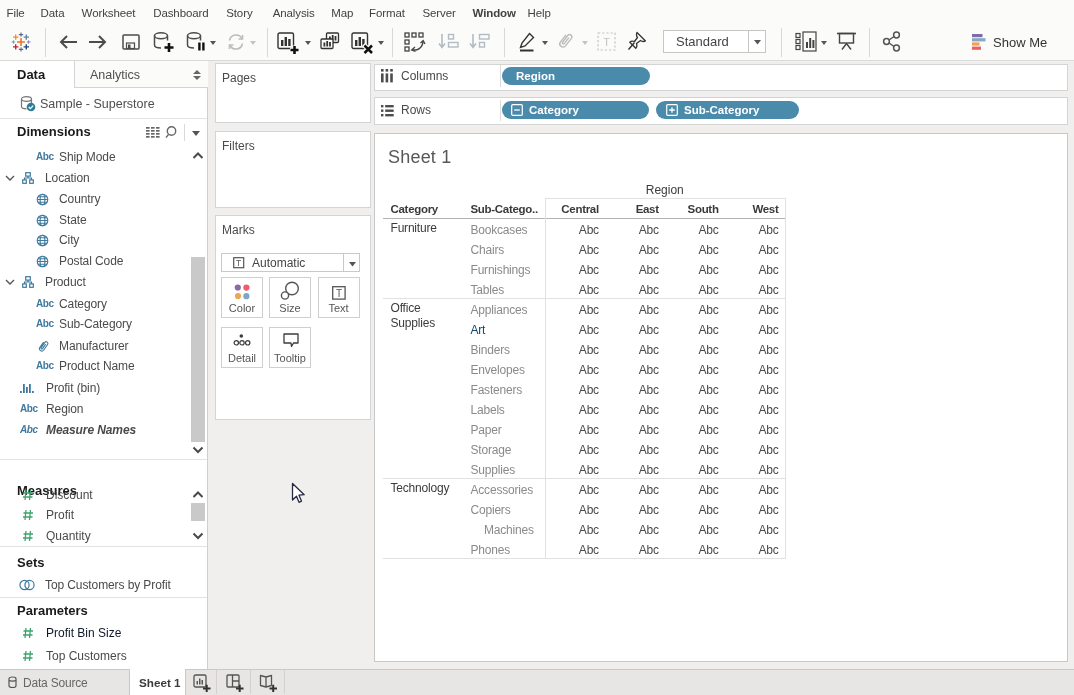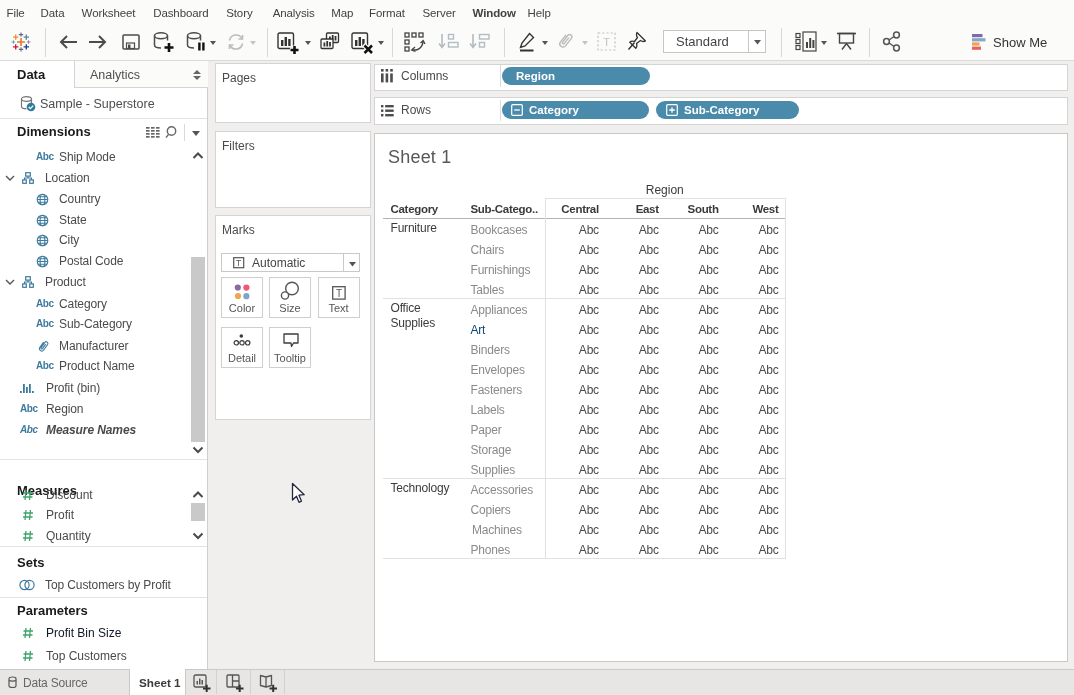--- a/index.html
+++ b/index.html
@@ -521,21 +521,21 @@
 <div class="abs" style="left:470.5px;top:482.5px;font-size:12px;color:#8a8a8a;letter-spacing:-0.2px;">Accessories</div>
 <div class="abs" style="right:475.1px;top:482.5px;font-size:12px;color:#4a4a4a;letter-spacing:-0.2px;">Abc</div>
 <div class="abs" style="right:415.2px;top:482.5px;font-size:12px;color:#4a4a4a;letter-spacing:-0.2px;">Abc</div>
 <div class="abs" style="right:355.4px;top:482.5px;font-size:12px;color:#4a4a4a;letter-spacing:-0.2px;">Abc</div>
 <div class="abs" style="right:295.5px;top:482.5px;font-size:12px;color:#4a4a4a;letter-spacing:-0.2px;">Abc</div>
 <div class="abs" style="left:470.5px;top:502.5px;font-size:12px;color:#8a8a8a;letter-spacing:-0.2px;">Copiers</div>
 <div class="abs" style="right:475.1px;top:502.5px;font-size:12px;color:#4a4a4a;letter-spacing:-0.2px;">Abc</div>
 <div class="abs" style="right:415.2px;top:502.5px;font-size:12px;color:#4a4a4a;letter-spacing:-0.2px;">Abc</div>
 <div class="abs" style="right:355.4px;top:502.5px;font-size:12px;color:#4a4a4a;letter-spacing:-0.2px;">Abc</div>
 <div class="abs" style="right:295.5px;top:502.5px;font-size:12px;color:#4a4a4a;letter-spacing:-0.2px;">Abc</div>
-<div class="abs" style="left:472px;top:522.5px;font-size:12px;color:#8a8a8a;letter-spacing:-0.2px;">Machines</div>
+<div class="abs" style="left:484px;top:522.5px;font-size:12px;color:#8a8a8a;letter-spacing:-0.2px;">Machines</div>
 <div class="abs" style="right:475.1px;top:522.5px;font-size:12px;color:#4a4a4a;letter-spacing:-0.2px;">Abc</div>
 <div class="abs" style="right:415.2px;top:522.5px;font-size:12px;color:#4a4a4a;letter-spacing:-0.2px;">Abc</div>
 <div class="abs" style="right:355.4px;top:522.5px;font-size:12px;color:#4a4a4a;letter-spacing:-0.2px;">Abc</div>
 <div class="abs" style="right:295.5px;top:522.5px;font-size:12px;color:#4a4a4a;letter-spacing:-0.2px;">Abc</div>
 <div class="abs" style="left:470.5px;top:542.5px;font-size:12px;color:#8a8a8a;letter-spacing:-0.2px;">Phones</div>
 <div class="abs" style="right:475.1px;top:542.5px;font-size:12px;color:#4a4a4a;letter-spacing:-0.2px;">Abc</div>
 <div class="abs" style="right:415.2px;top:542.5px;font-size:12px;color:#4a4a4a;letter-spacing:-0.2px;">Abc</div>
 <div class="abs" style="right:355.4px;top:542.5px;font-size:12px;color:#4a4a4a;letter-spacing:-0.2px;">Abc</div>
 <div class="abs" style="right:295.5px;top:542.5px;font-size:12px;color:#4a4a4a;letter-spacing:-0.2px;">Abc</div>
 <div class="abs" style="left:390.5px;top:220.5px;font-size:12px;color:#3c3c3c;letter-spacing:-0.2px;line-height:15px;">Furniture</div>

